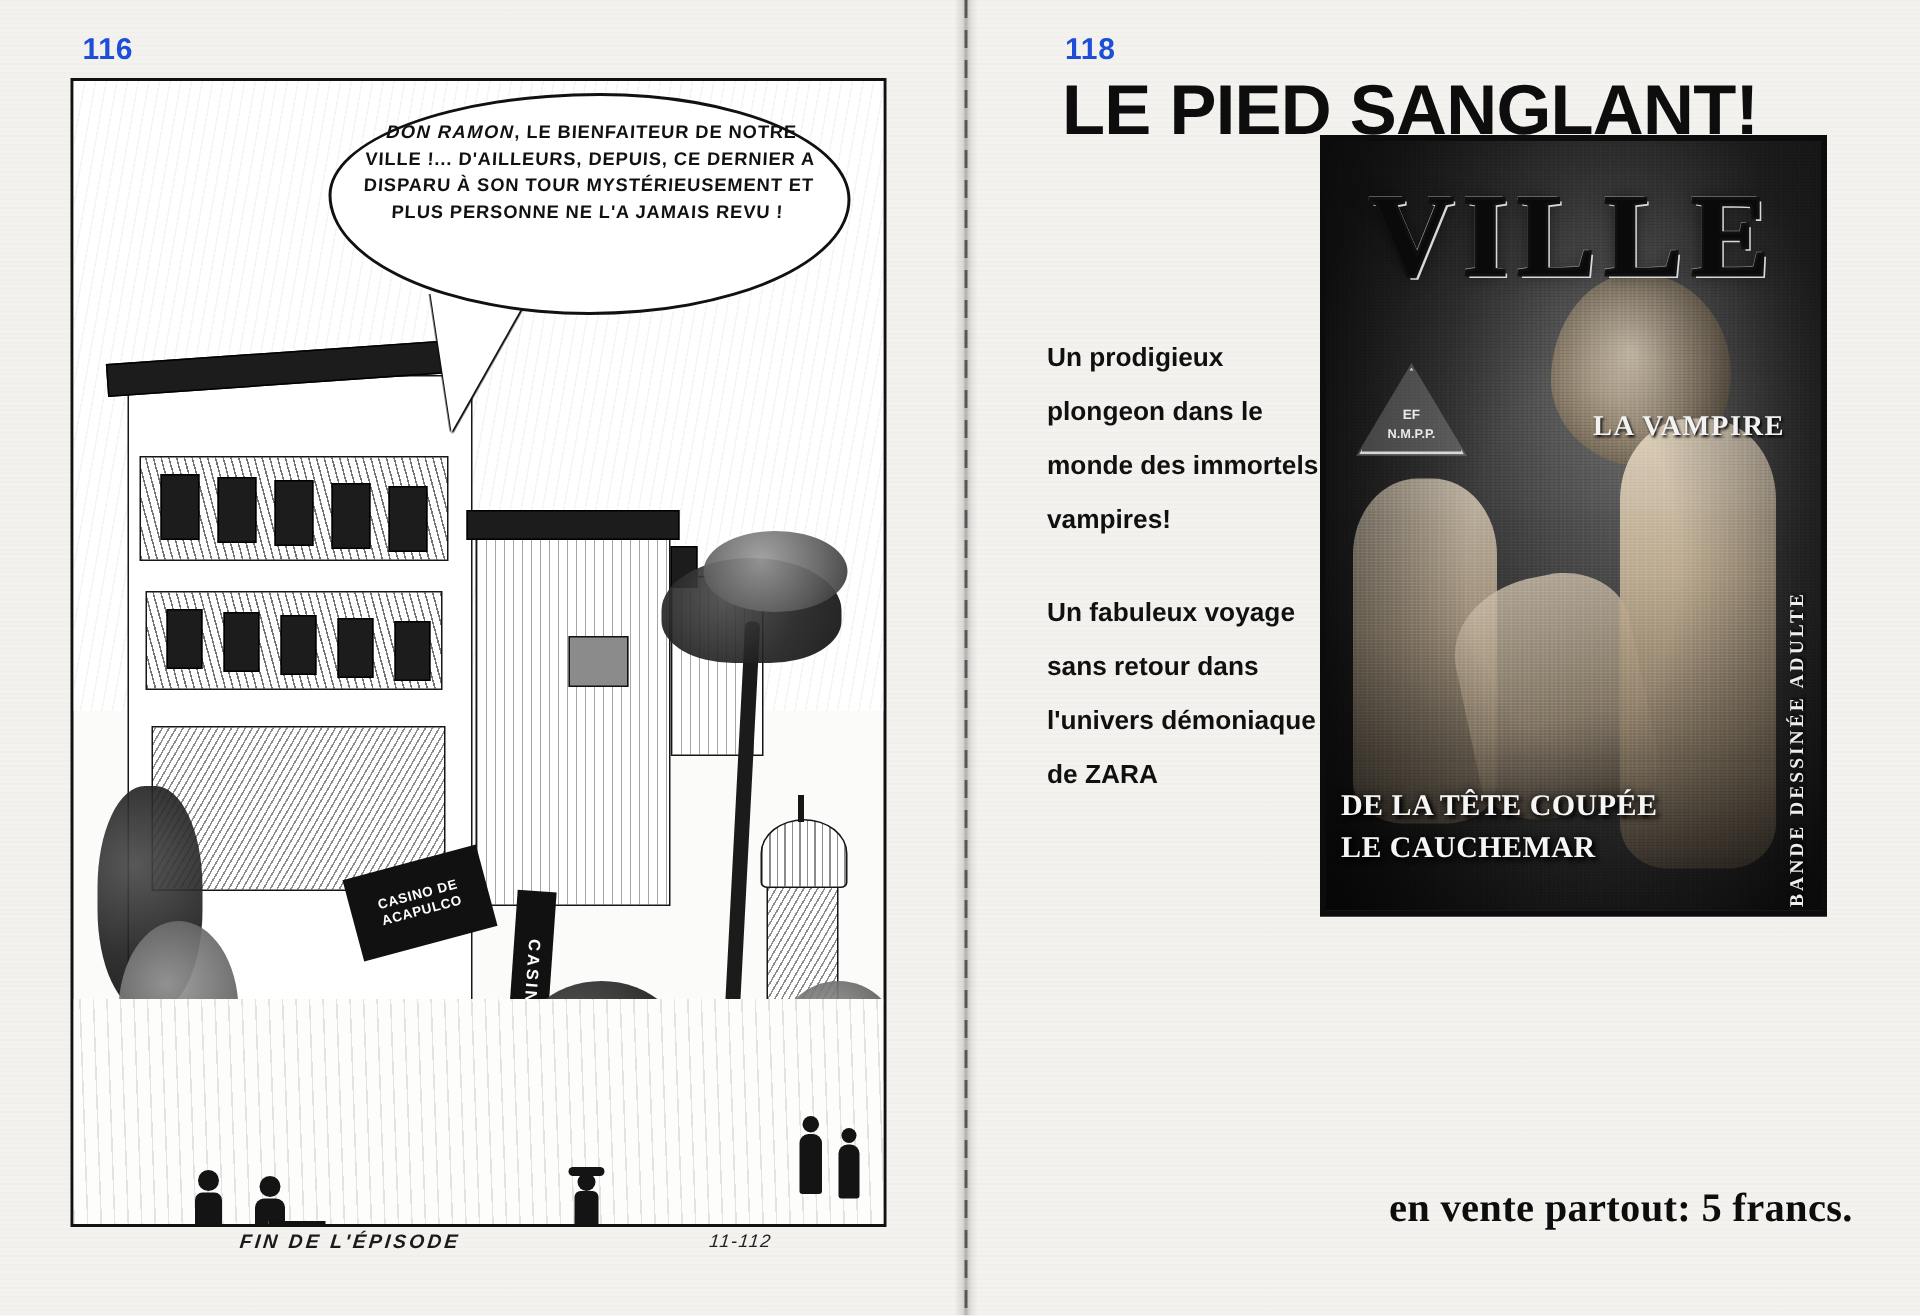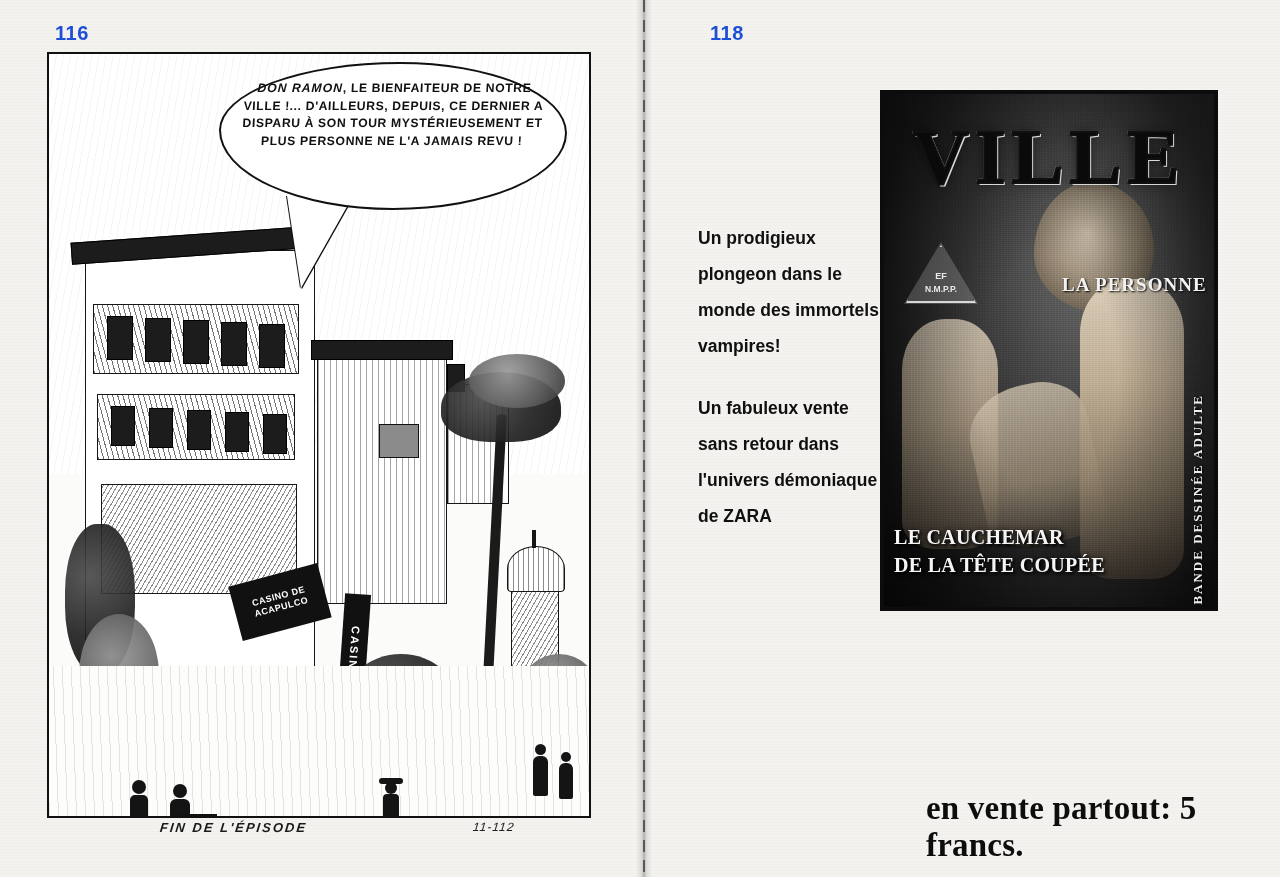--- a/index.html
+++ b/index.html
@@ -369,21 +369,21 @@
     font-size: 45px;
     letter-spacing: 0px;
     color:#0d0d0d;
   }
   .price-line {
     position:absolute;
     left: 274px;
     top: 790px;
     font-family:"Liberation Serif", serif;
     font-weight: 700;
-    font-size: 33px;
+    font-size: 27px;
     color:#0d0d0d;
     letter-spacing: .2px;
   }
 </style>
 </head>
 <body>
 
 <div class="spread">
 
   <div class="page-left">
@@ -485,50 +485,51 @@
     <div class="caption-fin">FIN DE L'ÉPISODE</div>
     <div class="caption-code">11-112</div>
   </div>
 
   <div class="gutter"></div>
 
   <div class="page-right">
 
     <div class="folio" style="left:58px; top:22px;">118</div>
 
+    <div class="ad-title">LE PIED SANGLANT!</div>
 
     <div class="ad-copy">
       <p>Un prodigieux plongeon dans le monde des immortels vampires!</p>
-      <p>Un fabuleux vente sans retour dans l'univers démoniaque de ZARA</p>
+      <p>Un fabuleux voyage sans retour dans l'univers démoniaque de ZARA</p>
     </div>
 
     <div class="cover">
       <div class="cover-bg"></div>
 
       <div class="cv-face"></div>
       <div class="cv-woman-l"></div>
       <div class="cv-woman-m"></div>
       <div class="cv-woman-r"></div>
       <div class="cv-shadow"></div>
       <div class="cover-grain"></div>
 
       <div class="zara-word">VILLE</div>
-      <div class="zara-sub">LA PERSONNE</div>
+      <div class="zara-sub">LA VAMPIRE</div>
 
       <div class="nmpp-badge">
         <div class="tri"></div>
         <div class="tri-outline"></div>
         <span class="nmpp-ef">EF</span>
         <span>N.M.P.P.</span>
       </div>
 
       <div class="side-vertical">BANDE DESSINÉE ADULTE</div>
 
       <div class="cover-blurb">
+        <div>DE LA TÊTE COUPÉE</div>
         <div>LE CAUCHEMAR</div>
-        <div>DE LA TÊTE COUPÉE</div>
       </div>
     </div>
 
     <div class="price-line">en vente partout: 5 francs.</div>
   </div>
 
 </div>
 
 </body></html>

